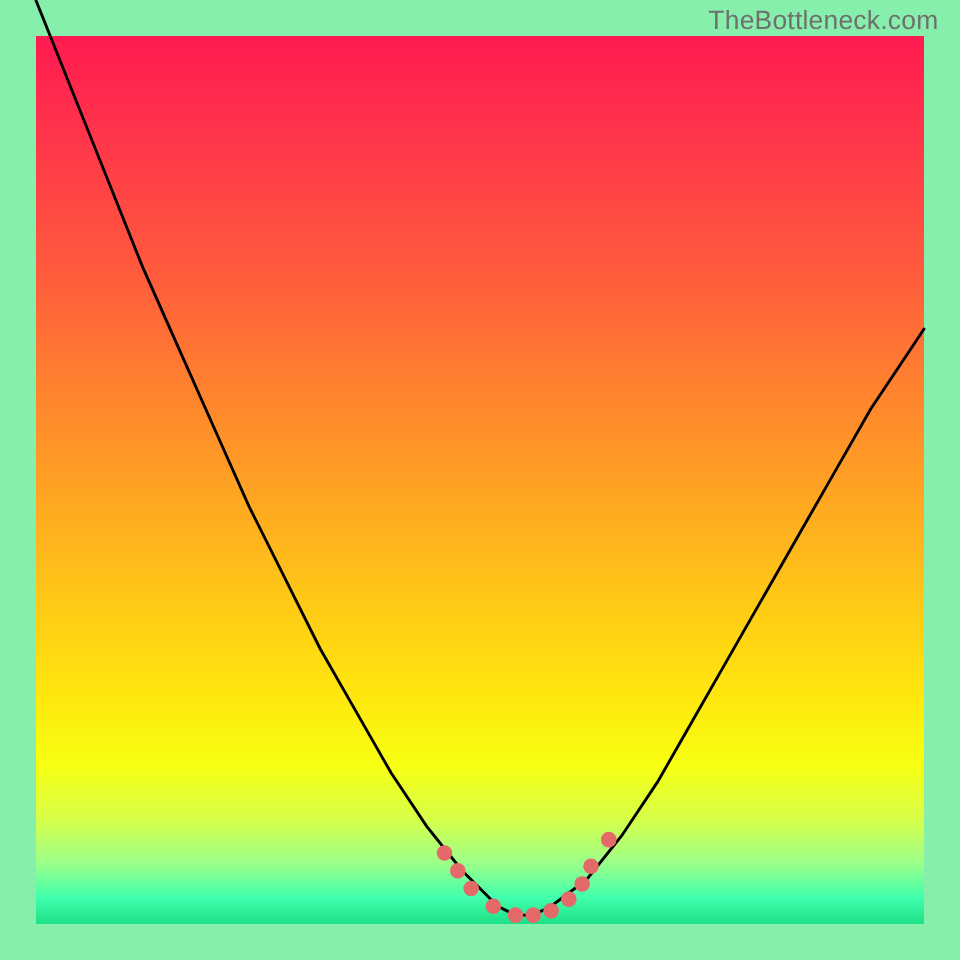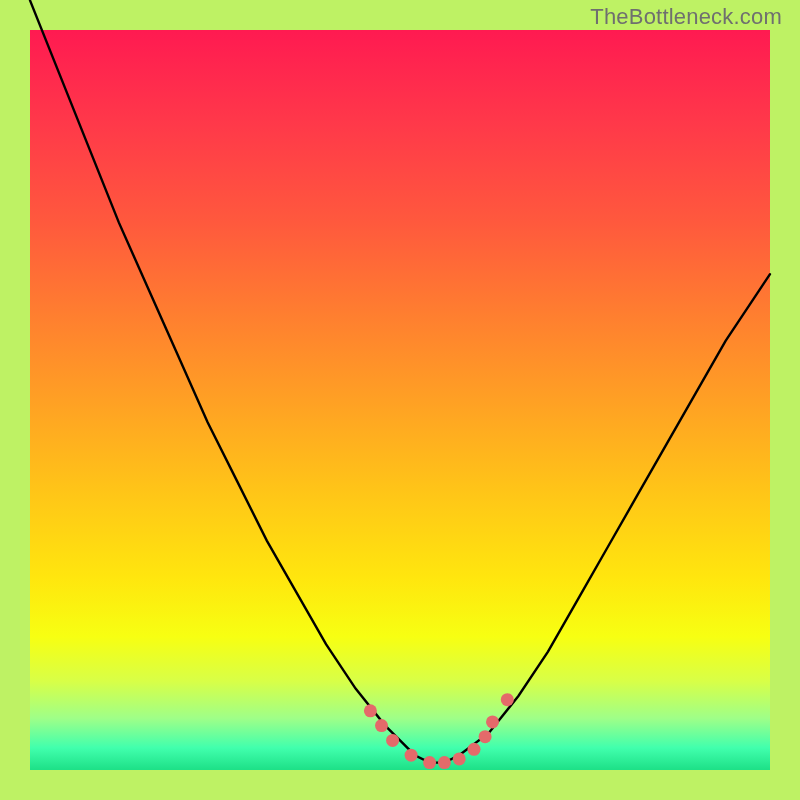--- a/index.html
+++ b/index.html
@@ -8,21 +8,21 @@
     width: 800px;
     height: 800px;
     background: #000;
     overflow: hidden;
     font-family: Arial, Helvetica, sans-serif;
   }
   .frame {
     position: relative;
     width: 800px;
     height: 800px;
-    background: #bef264;
+    background: #86efac;
   }
   .plot-area {
     position: absolute;
     left: 30px;
     top: 30px;
     width: 740px;
     height: 740px;
     background: linear-gradient(
       to bottom,
       #ff1a51 0%,

